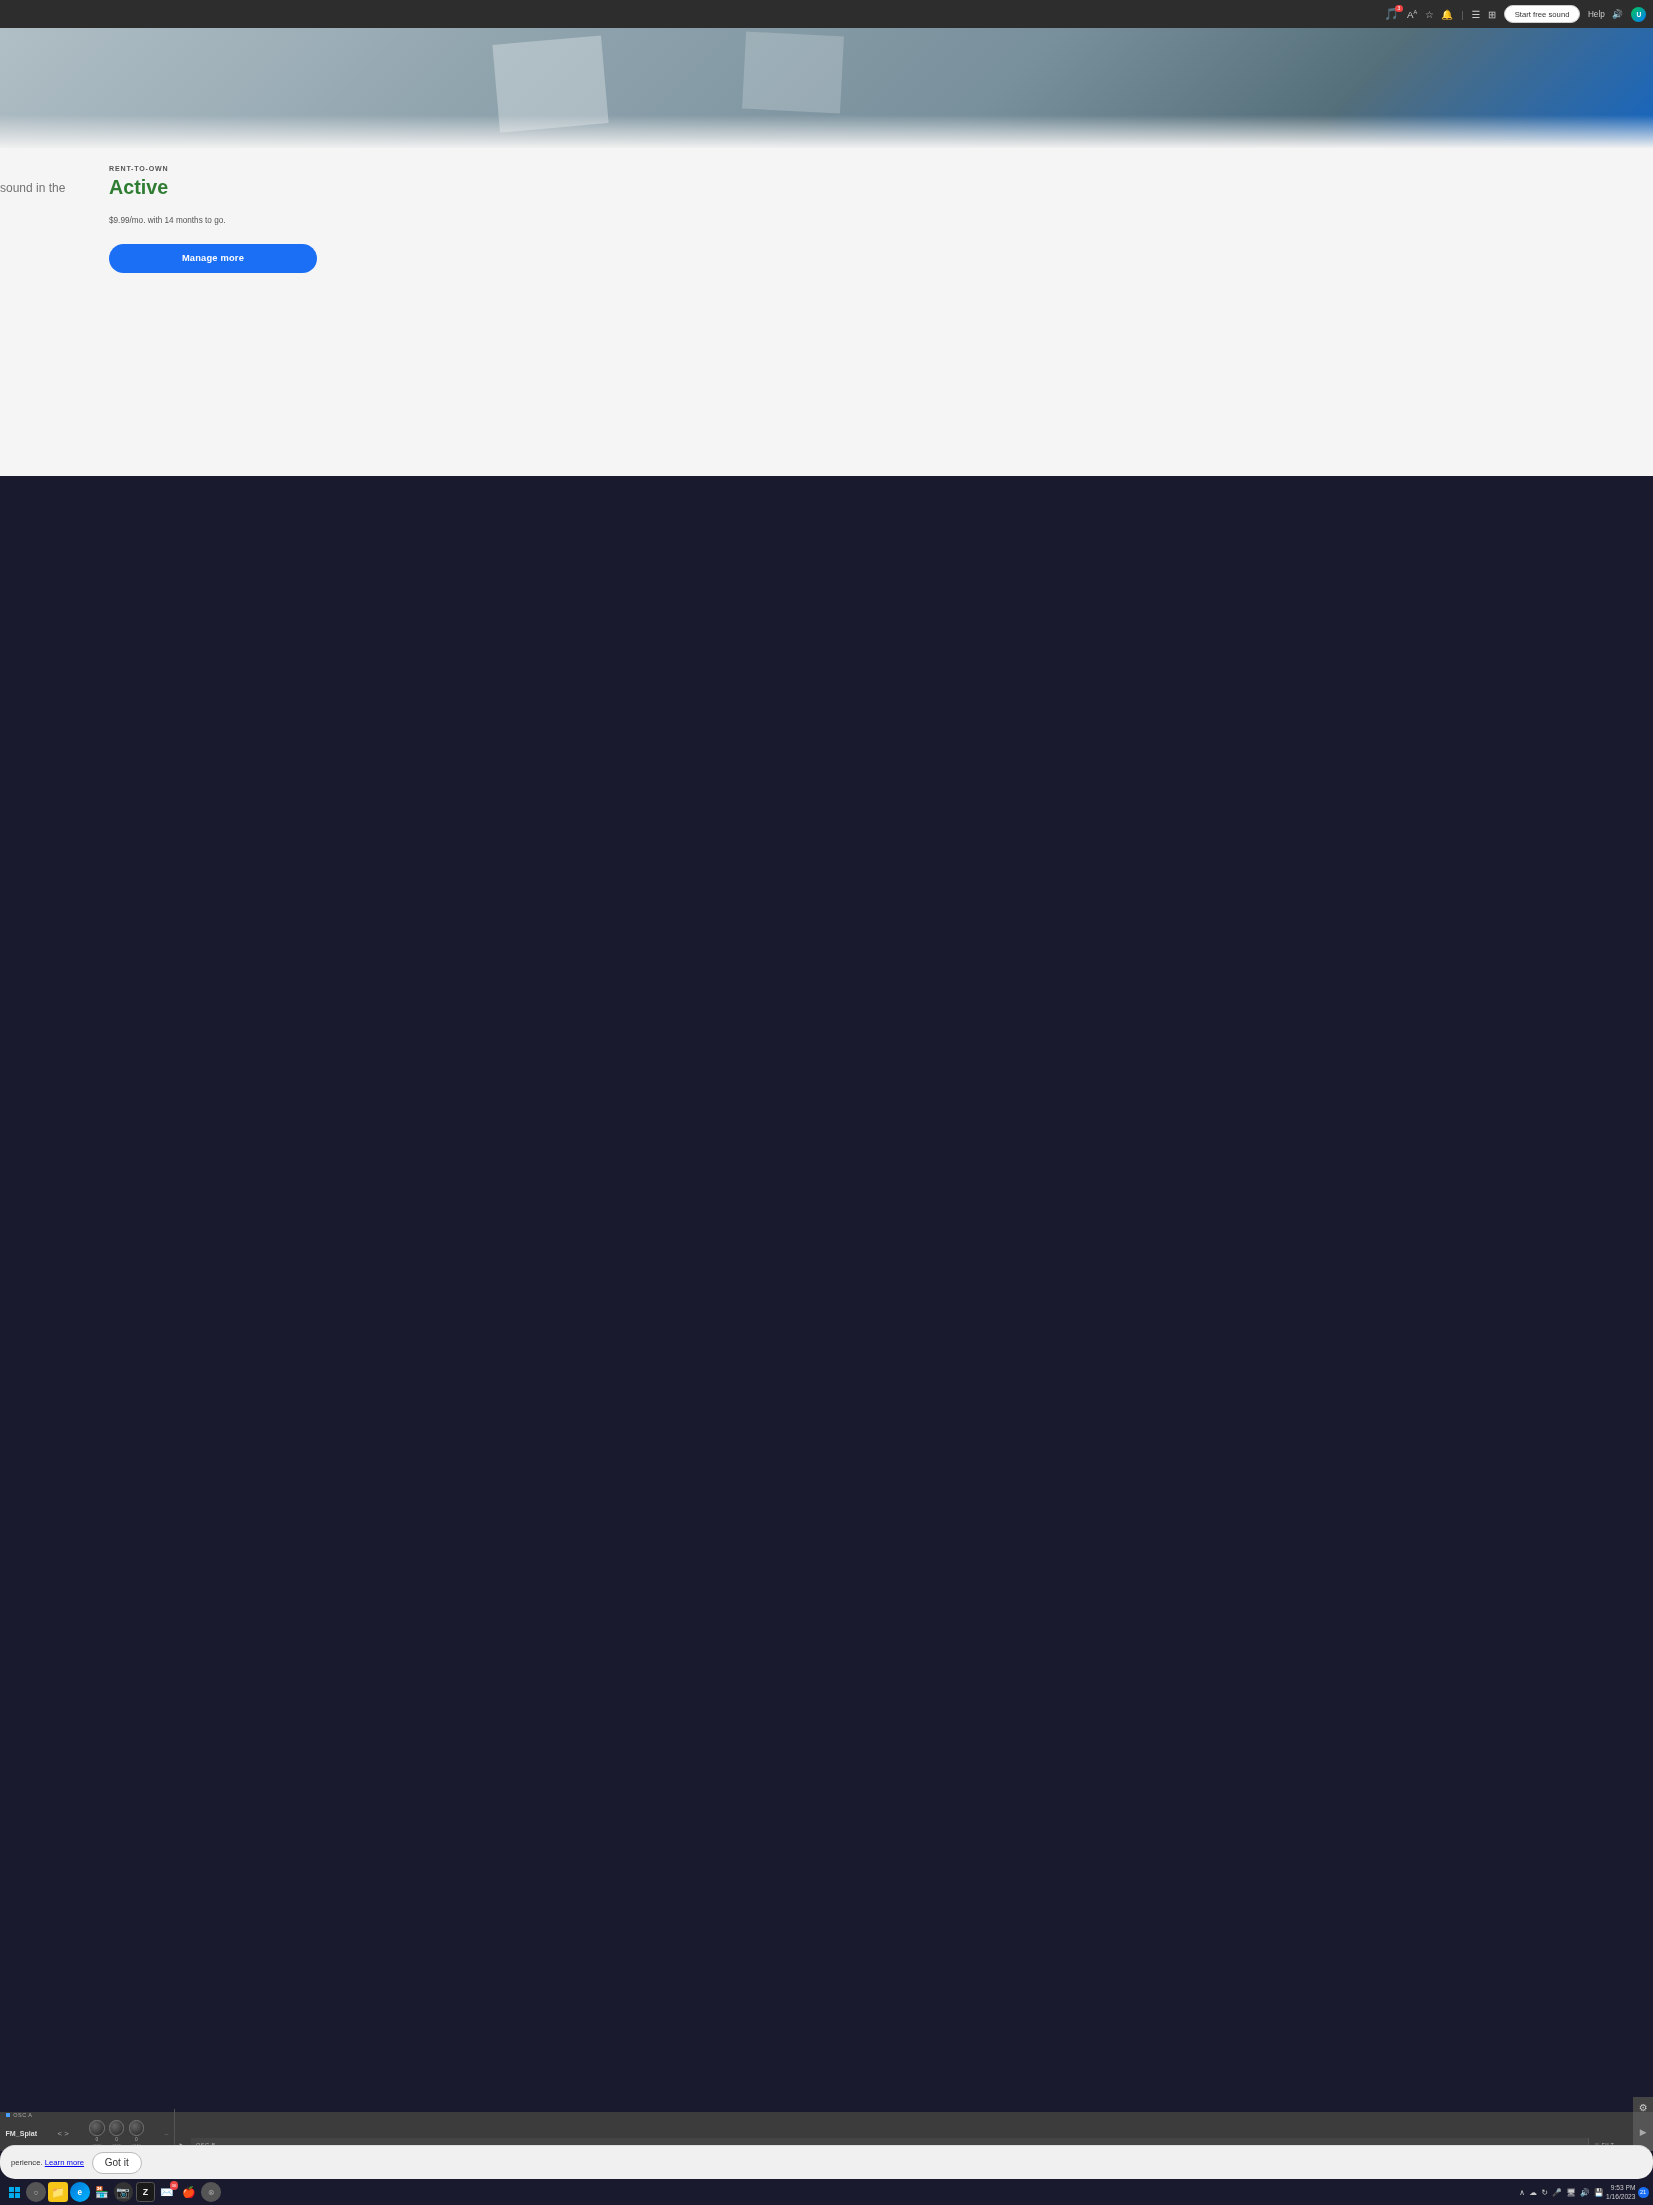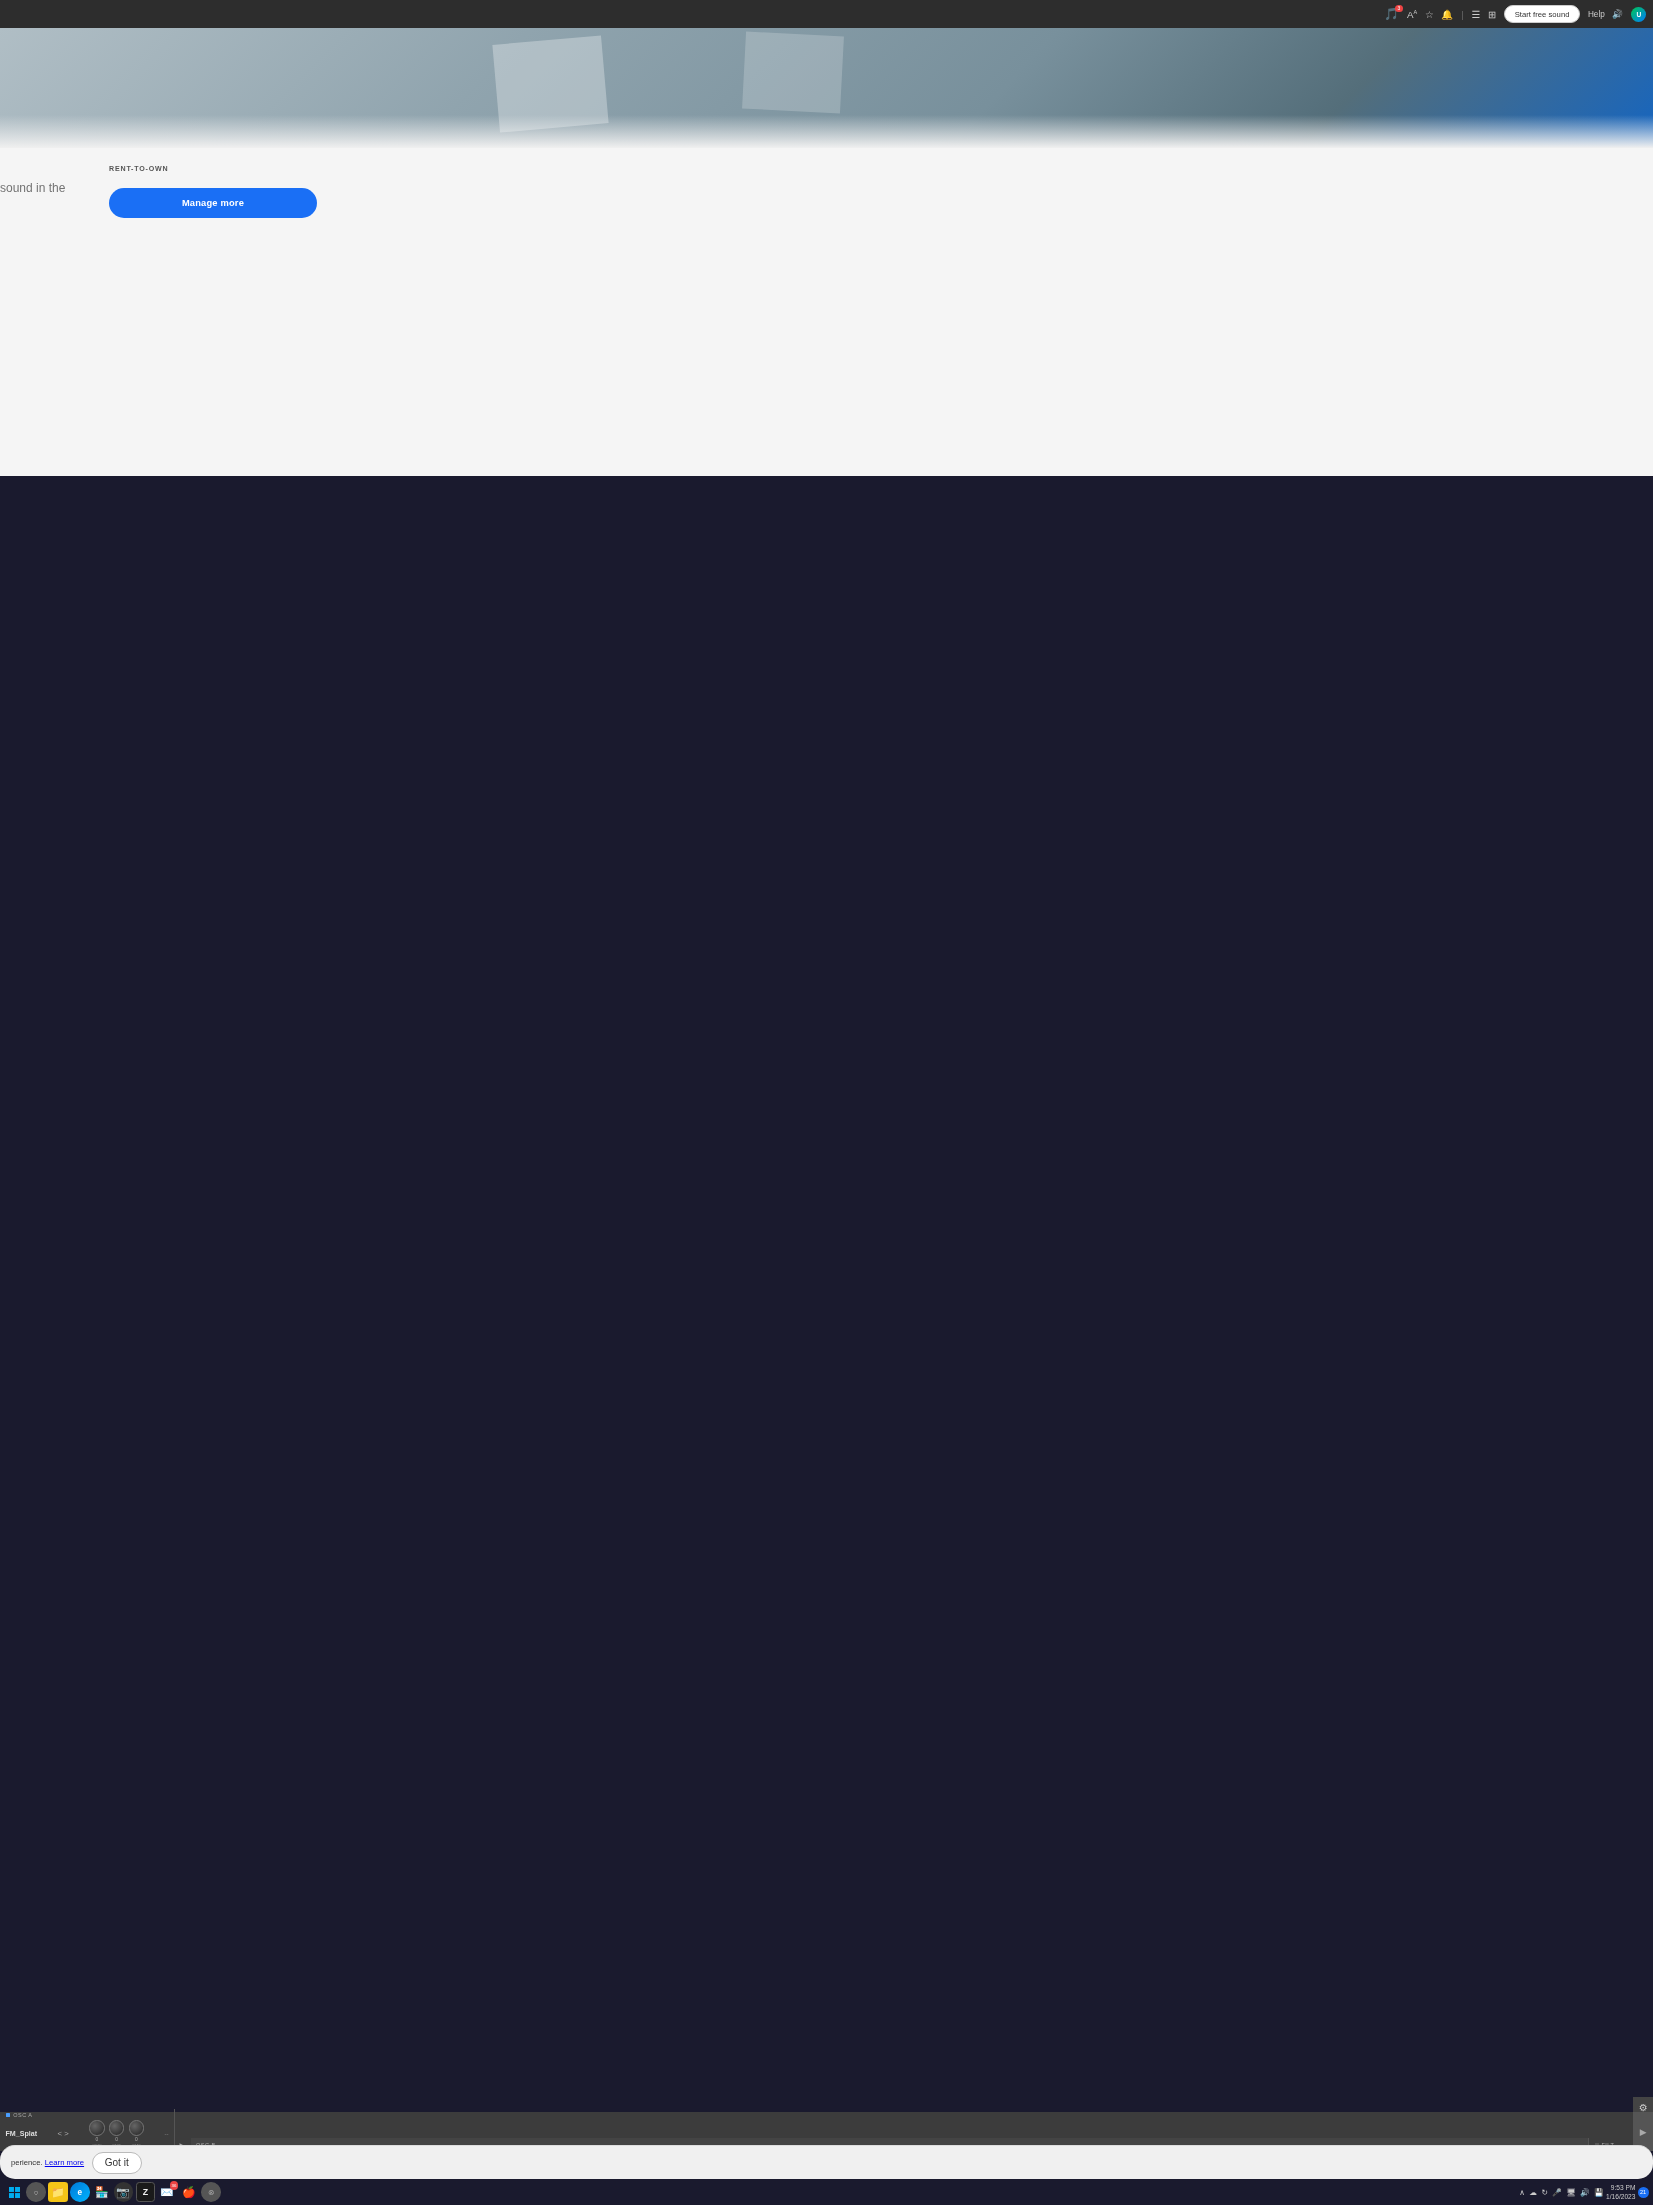--- a/index.html
+++ b/index.html
@@ -399,22 +399,24 @@
   <div style="position:absolute;left:45%;top:5%;width:98px;height:77px;background:rgba(255,255,255,0.2);transform:rotate(3deg);"></div>
 </div>
 
 <div class="main-content">
   <div class="content-wrapper">
 
     <div style="position:absolute;left:0;top:33px;font-size:12px;color:#737373;">sound in the</div>
 
     <div class="content-card" style="padding-left: 109px;">
       <div class="plan-label">RENT-TO-OWN</div>
+      <div class="plan-status">Active</div>
 
       <div class="price-info">
+        <div>$9.99/mo. with 14 months to go.</div>
       </div>
 
       <button class="manage-plan-btn">Manage more</button>
     </div>
 
     <div style="height: 186px; background: #f5f5f5;"></div>
   </div>
 </div>
 
 <div style="position:fixed;bottom:54px;left:0;right:19.7px;height:39px;background:#3c3c3c;display:flex;align-items:flex-end;z-index:50;">

